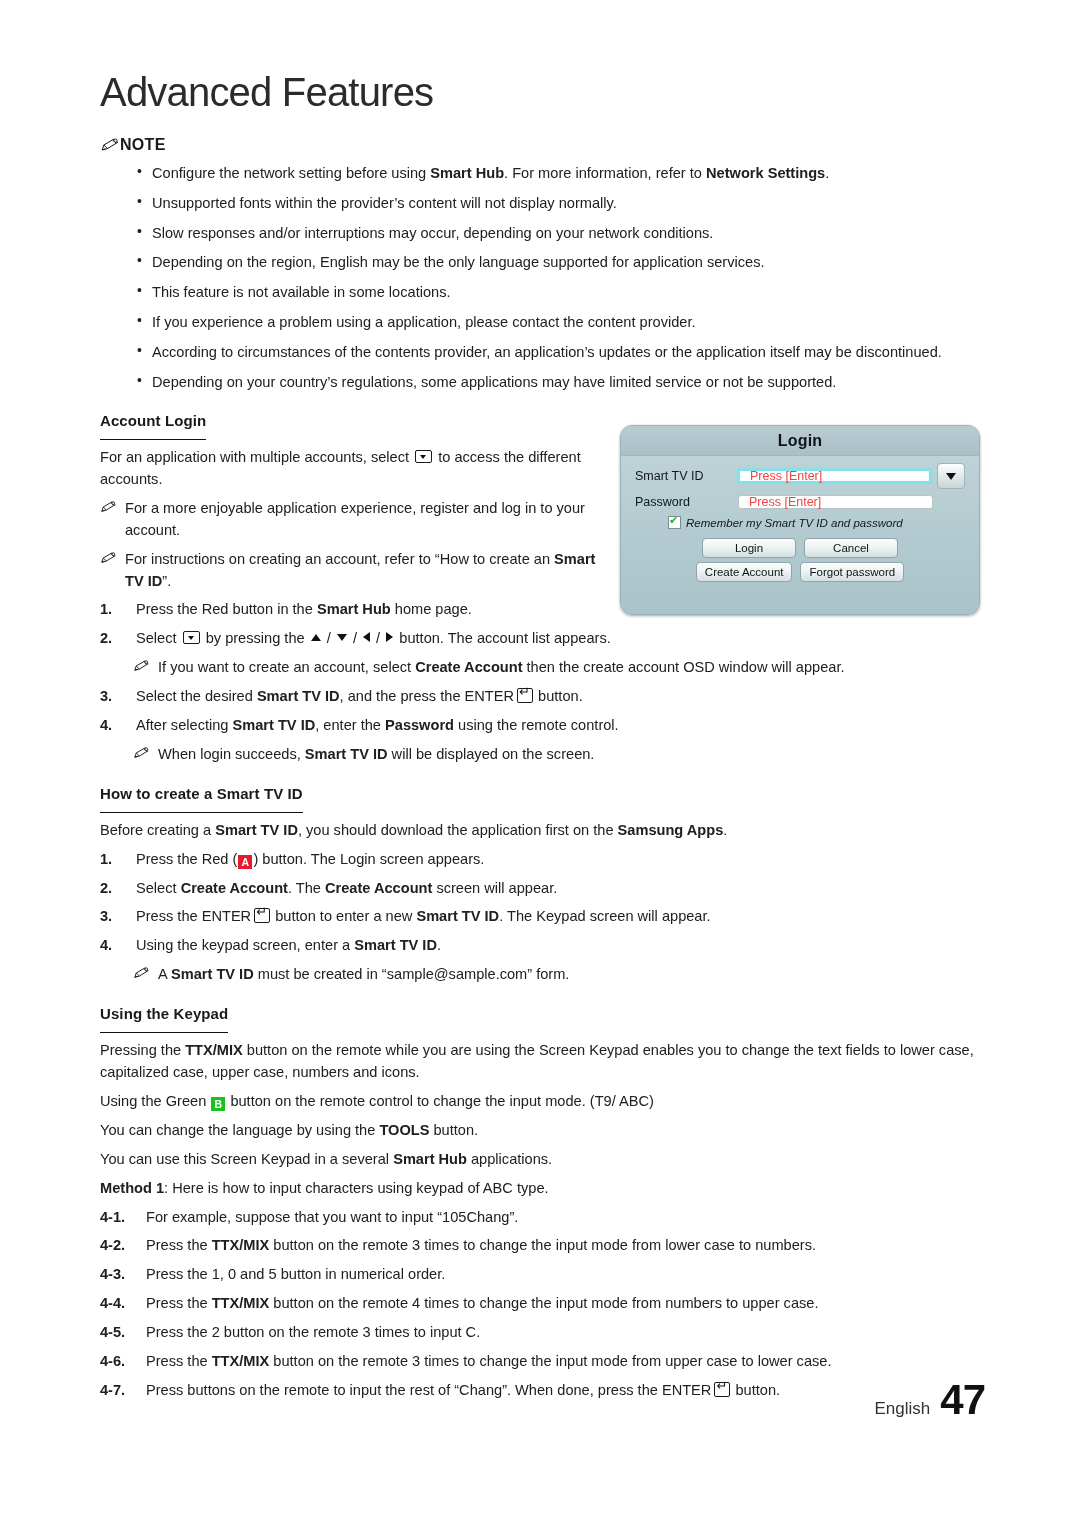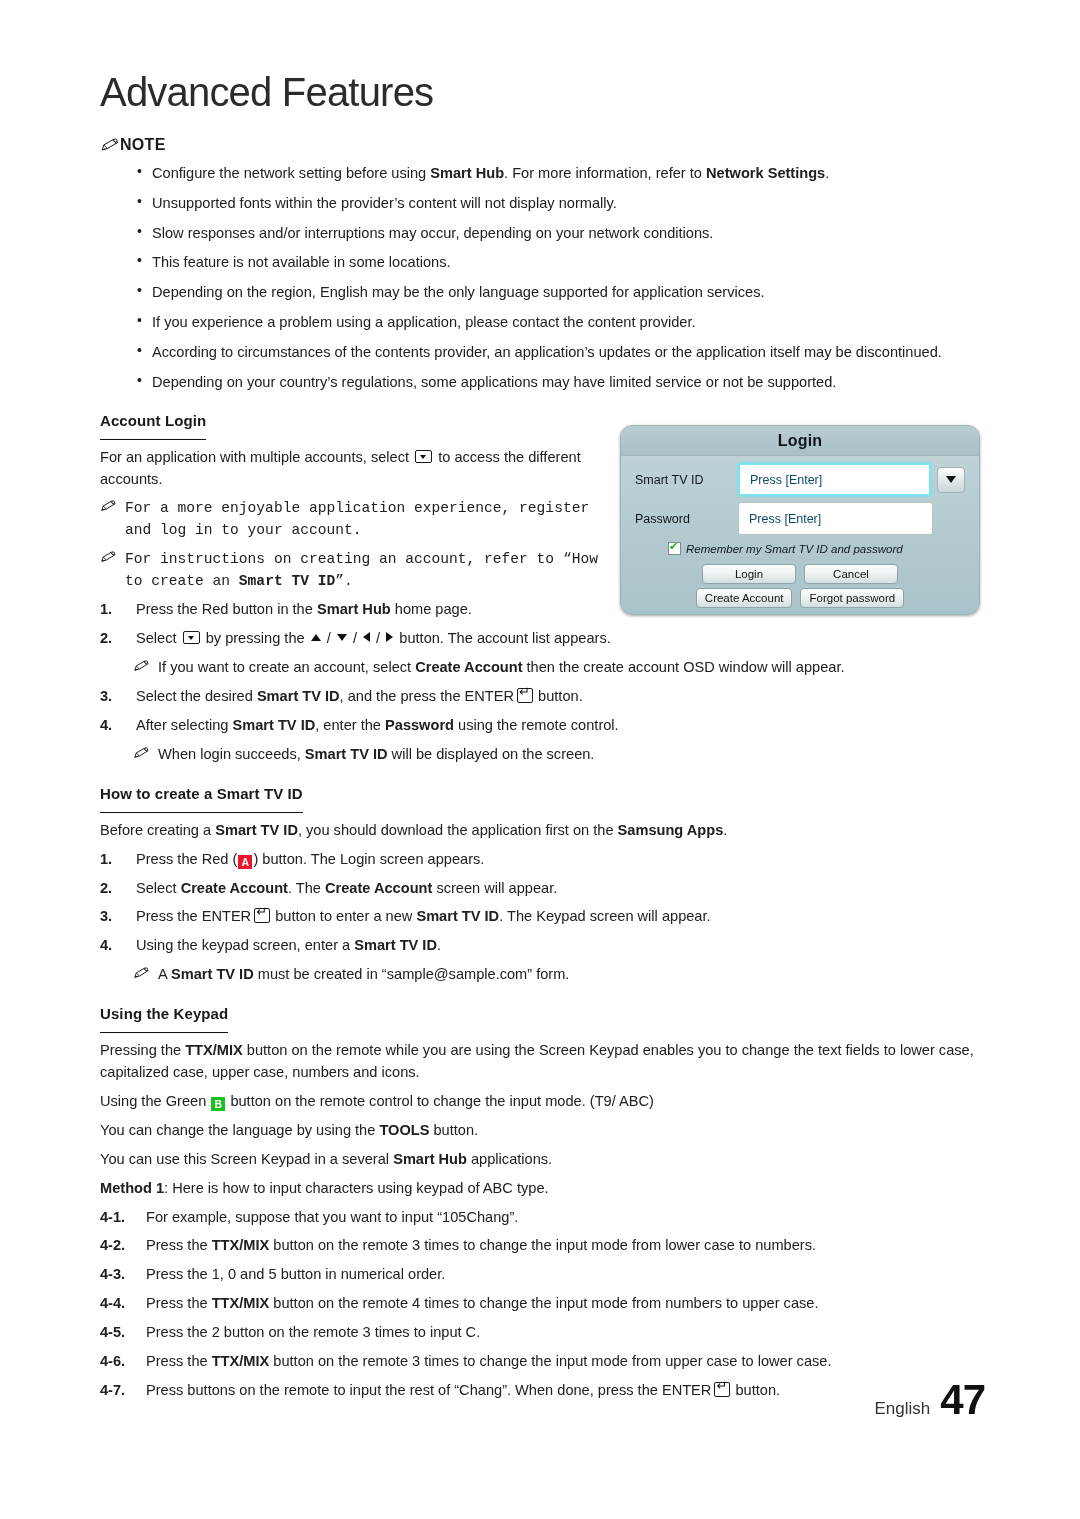--- a/index.html
+++ b/index.html
@@ -213,29 +213,29 @@
     margin-bottom: 6px;
   }
   .osd-label {
     width: 103px;
     font-size: 12.5px;
     color: #10181b;
     flex: 0 0 auto;
   }
   .osd-field {
     flex: 1;
-    height: 33px;
+    height: 14px;
     background: #fff;
     border: 1px solid #b9c4c6;
     border-radius: 3px;
     display: flex;
     align-items: center;
     padding-left: 10px;
     font-size: 12.5px;
-    color: #0c4a6e;
+    color: #ef4444;
     box-sizing: border-box;
   }
   .osd-field.focused {
     border: 2px solid #7fe3ef;
     box-shadow: 0 0 2px 1px rgba(125,226,240,0.85);
   }
   .osd-dd {
     width: 26px; height: 24px;
     margin-left: 6px;
     flex: 0 0 auto;
@@ -326,31 +326,31 @@
         <path d="M2.5 14.5 L6.3 13.2" stroke="#111" stroke-width="1.1"></path>
         <circle cx="18.7" cy="3.1" r="1.9" fill="#fff" stroke="#111" stroke-width="1.1"></circle>
       </svg>
     </span>
     <span class="label">NOTE</span>
   </div>
   <ul class="bullets" id="note-list">
       <li>Configure the network setting before using <b>Smart Hub</b>. For more information, refer to <b>Network Settings</b>.</li>
       <li>Unsupported fonts within the provider’s content will not display normally.</li>
       <li>Slow responses and/or interruptions may occur, depending on your network conditions.</li>
+      <li>Depending on the region, English may be the only language supported for application services.</li>
       <li>This feature is not available in some locations.</li>
-      <li>Depending on the region, English may be the only language supported for application services.</li>
       <li>If you experience a problem using a application, please contact the content provider.</li>
       <li>According to circumstances of the contents provider, an application’s updates or the application itself may be discontinued.</li>
       <li>Depending on your country’s regulations, some applications may have limited service or not be supported.</li>
     </ul>
 
   <div class="sec-wrap">
     <div class="sec-head">Account Login</div>
     <p class="body" id="al-intro" style="max-width:500px;">For an application with multiple accounts, select <span class="dd-glyph"></span> to access the different accounts.</p>
-    <div id="al-notes" style="max-width:510px;font-family:Liberation Mono, monospace;">
+    <div id="al-notes" style="max-width:510px;">
         <div class="pnote">
           <span class="pencil pencil-sm"><svg viewBox="0 0 24 17" width="17" height="12">
               <path d="M2.5 14.5 L4.5 8.5 L17 1.2 L21.5 5.2 L9 12.8 Z" fill="#fff" stroke="#111" stroke-width="1.3"></path>
               <path d="M4.5 8.5 L9 12.8" stroke="#111" stroke-width="1.2"></path>
               <path d="M15.2 2.4 L19.7 6.4" stroke="#111" stroke-width="1.2"></path>
               <path d="M2.5 14.5 L6.3 13.2" stroke="#111" stroke-width="1.2"></path>
               <circle cx="18.7" cy="3.1" r="1.9" fill="#fff" stroke="#111" stroke-width="1.2"></circle>
             </svg></span>
           <span class="txt">For a more enjoyable application experience, register and log in to your account.</span>
         </div>

